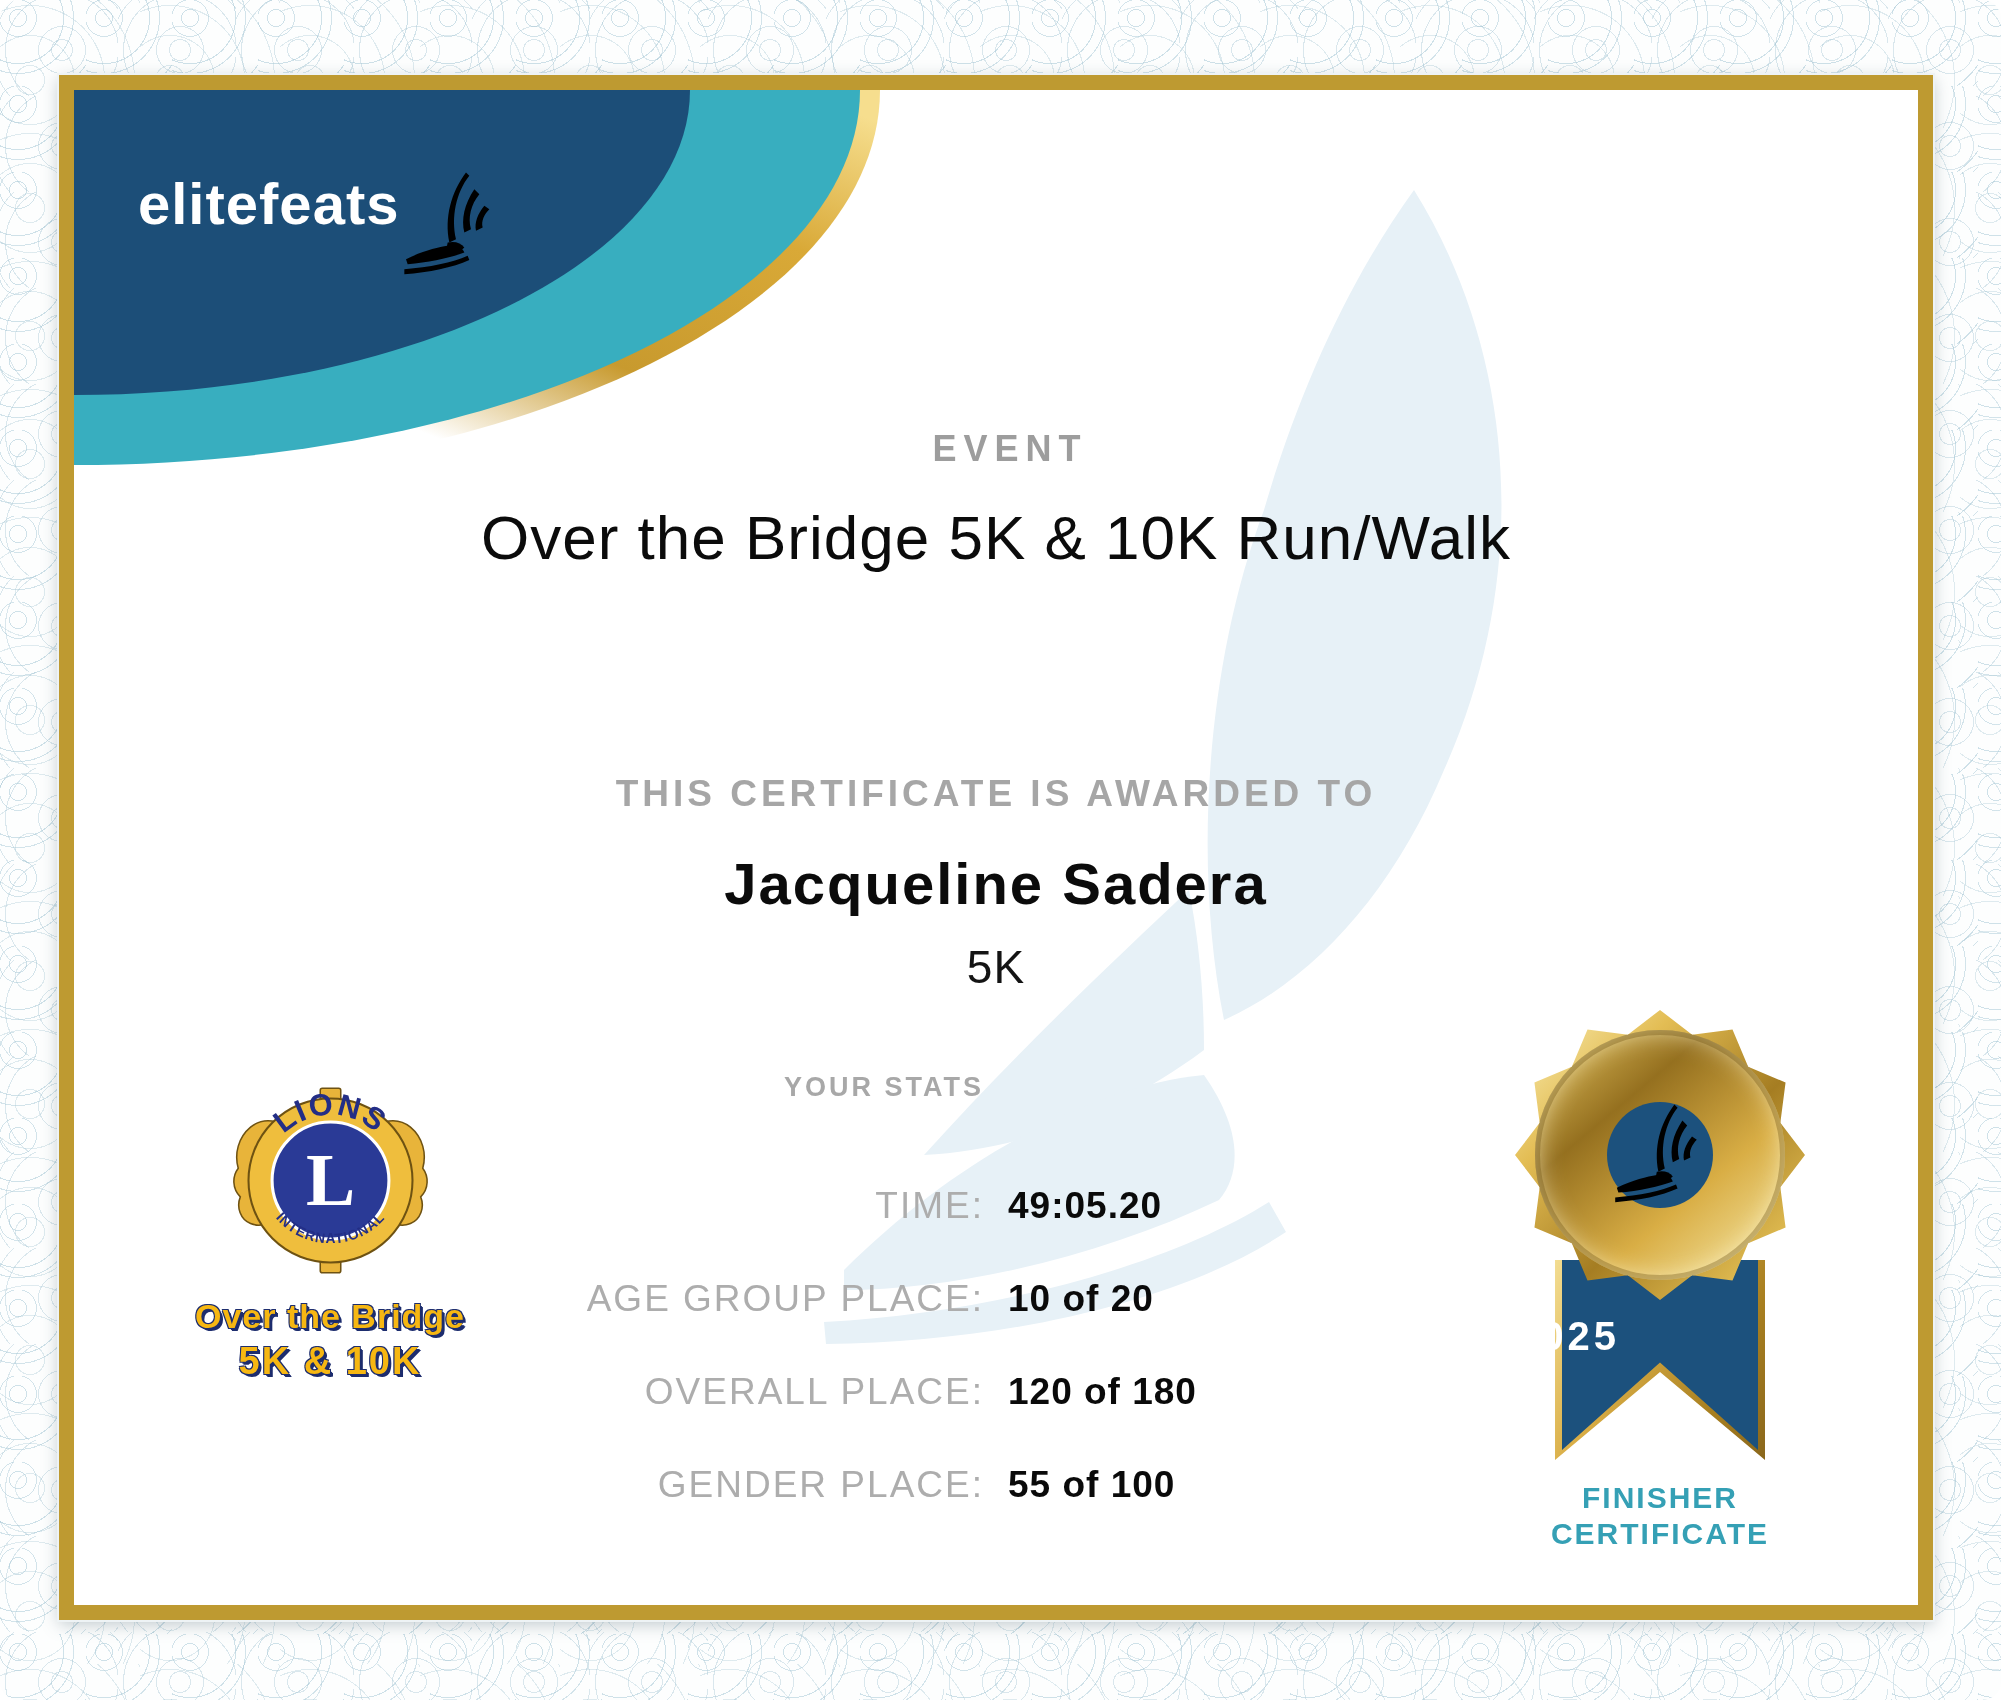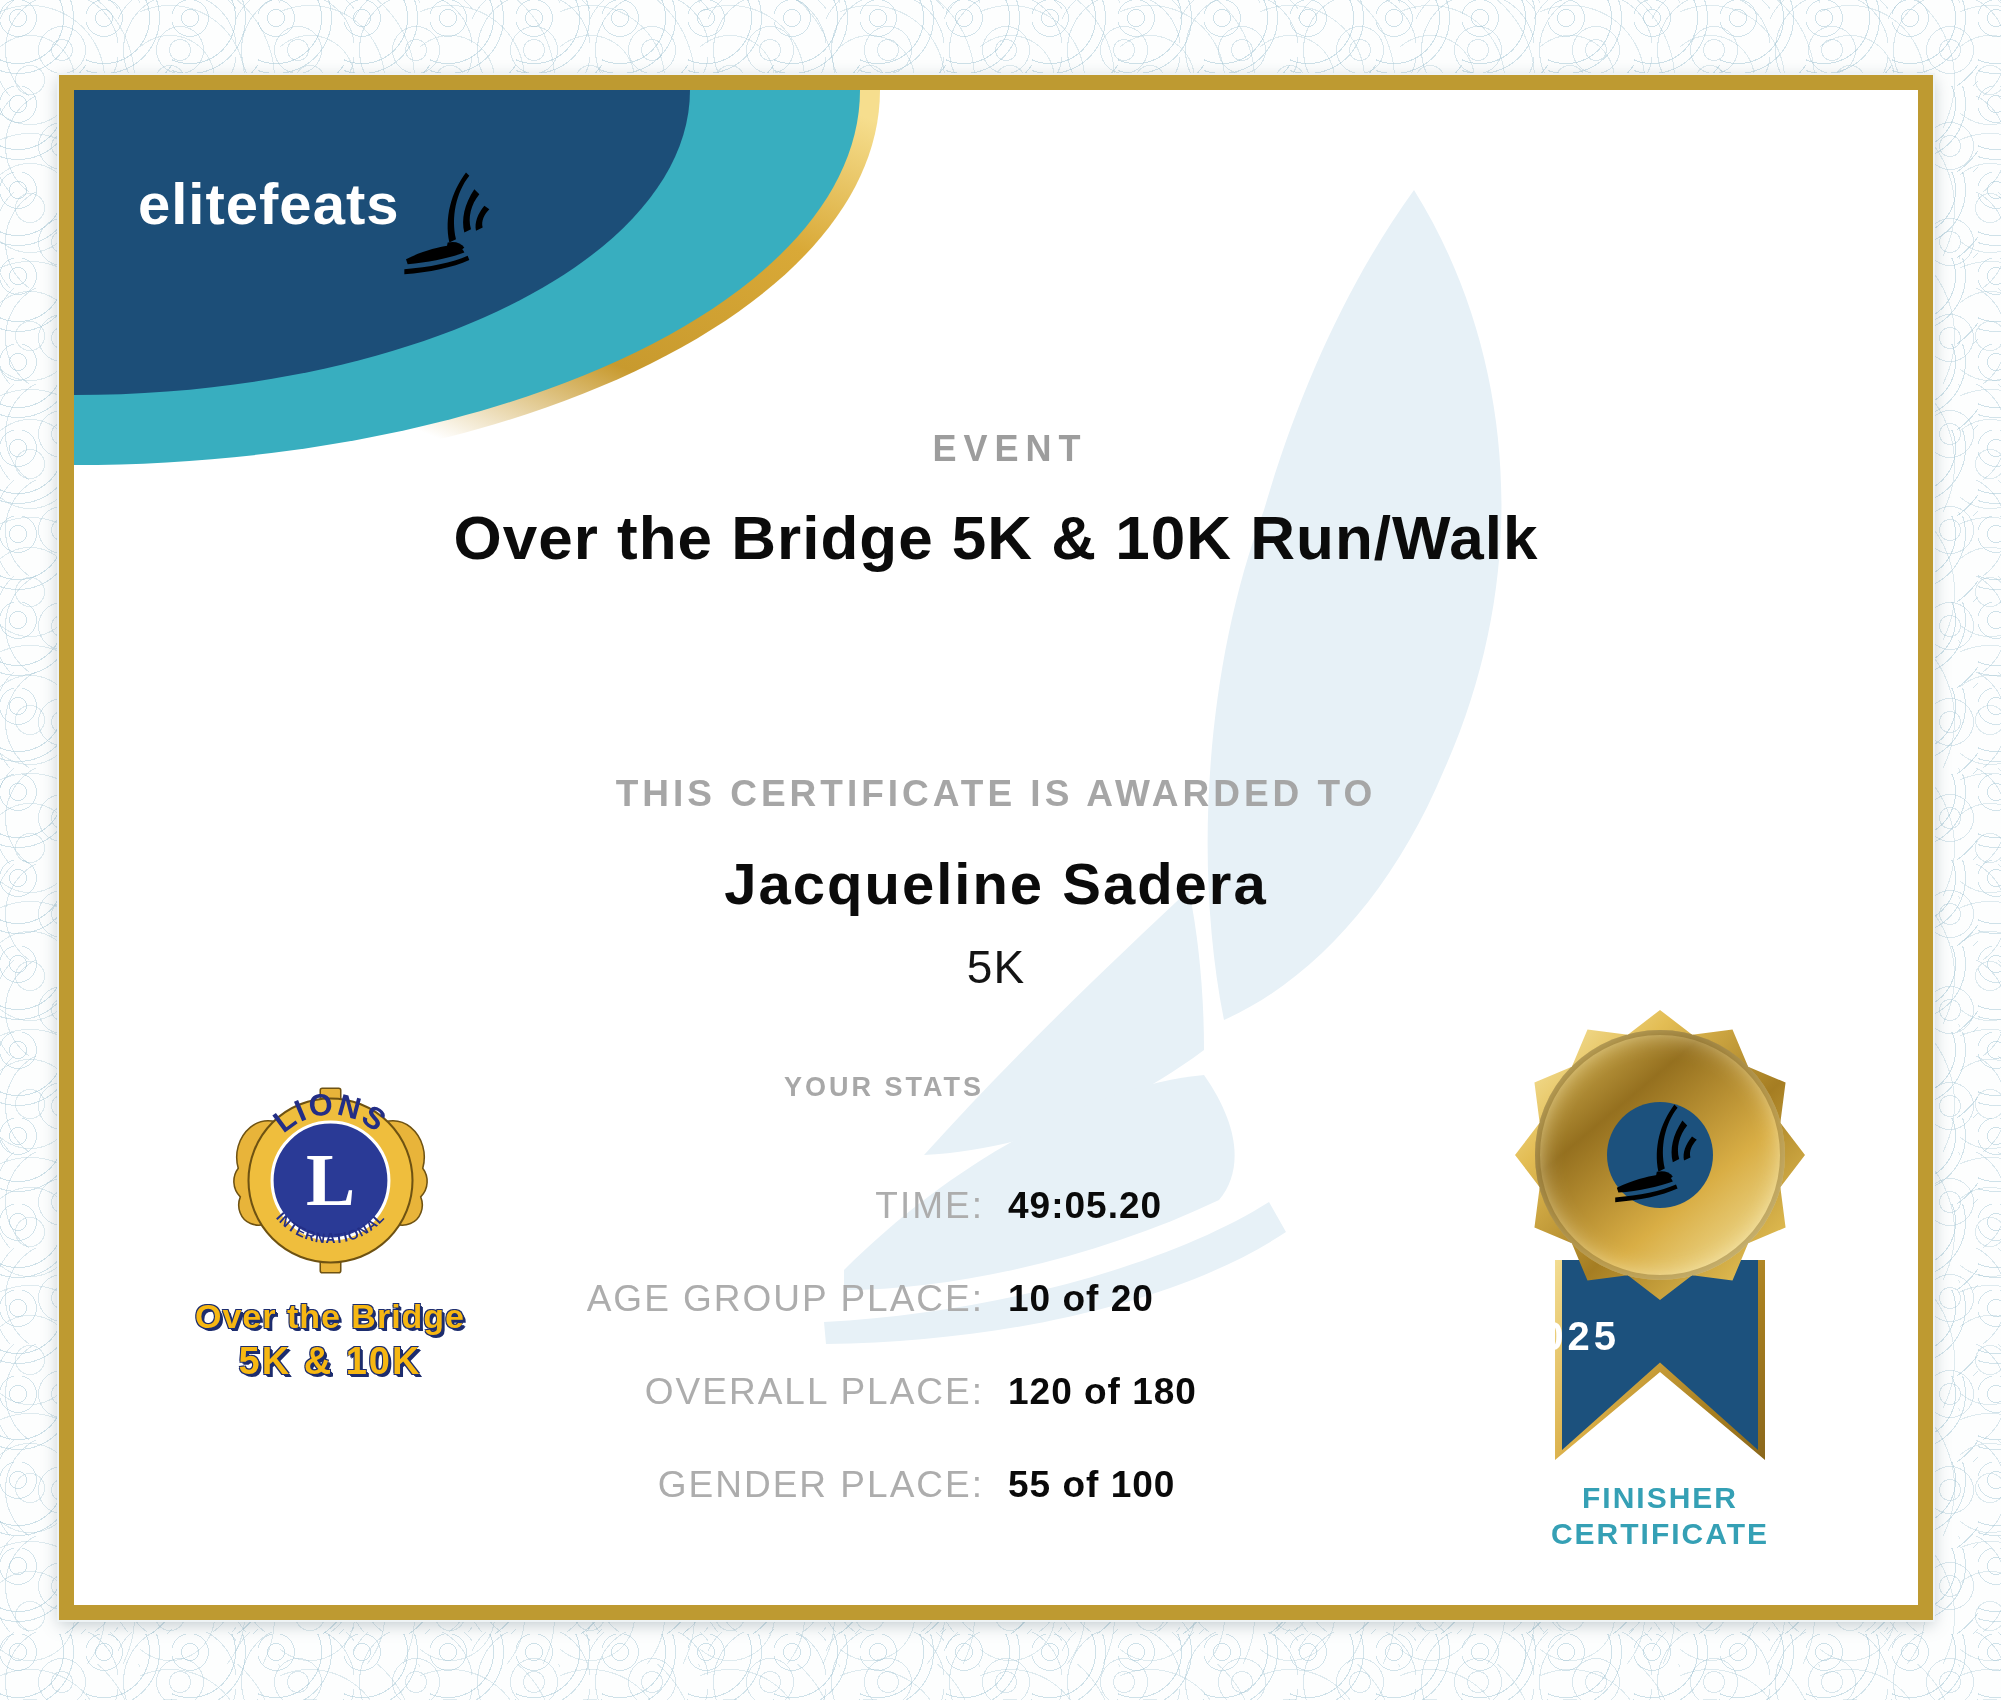--- a/index.html
+++ b/index.html
@@ -2,35 +2,35 @@
 <html><head>
 <meta charset="utf-8">
 <style>
   html,body{margin:0;padding:0;}
   body{font-family:"Liberation Sans","DejaVu Sans",sans-serif;background:#fff;}
   .page{position:relative;width:2001px;height:1700px;overflow:hidden;background-color:#fdfefe;
     background-image:
       repeating-radial-gradient(circle at 18px 18px, rgba(168,200,214,0) 0 8px, rgba(168,200,214,.55) 8px 9px, rgba(168,200,214,0) 9px 18px, rgba(168,200,214,.5) 18px 19px, rgba(168,200,214,0) 19px 37px),
       repeating-radial-gradient(circle at 62px 50px, rgba(168,200,214,0) 0 10px, rgba(168,200,214,.42) 10px 11px, rgba(168,200,214,0) 11px 23px, rgba(168,200,214,.42) 23px 24px, rgba(168,200,214,0) 24px 46px),
       repeating-radial-gradient(circle at 30px 80px, rgba(150,190,205,0) 0 14px, rgba(150,190,205,.30) 14px 15px, rgba(150,190,205,0) 15px 30px);
-    background-size:86px 86px,118px 96px,140px 128px;}
+    background-size:86px 86px,118px 96px,140px 128px;border-radius:19px;}
   .cert-frame{position:absolute;left:59px;top:75px;width:1844px;height:1515px;border:15px solid #be9a31;
     background:#fff;box-shadow:0 0 0 2px #eef3f5,0 4px 16px rgba(110,130,140,.45);overflow:hidden;}
   
   .watermark{position:absolute;left:700px;top:60px;width:820px;height:1200px;z-index:0;}
   .watermark path{fill:#e7f1f7;}
   
   .swoosh{position:absolute;left:0;top:0;width:830px;height:420px;z-index:2;}
   .brand{position:absolute;left:64px;top:84px;z-index:3;display:flex;align-items:flex-start;}
   .brand-text{color:#fff;font-size:58px;font-weight:bold;letter-spacing:1px;line-height:60px;}
   .brand-foot{width:100px;height:118px;margin-left:2px;transform:translateY(-8px);}
   
   .ctext{position:absolute;left:0;right:0;text-align:center;z-index:4;}
   .event-label{top:338px;font-size:36px;font-weight:bold;letter-spacing:7px;color:#9d9d9d;margin-left:28px;}
-  .event-title{top:412px;font-size:62px;font-weight:bold;color:#0b0b0b;letter-spacing:1px;}
+  .event-title{top:412px;font-size:62px;font-weight:normal;color:#0b0b0b;letter-spacing:1px;}
   .awarded-label{top:683px;font-size:37px;font-weight:bold;letter-spacing:4px;color:#a6a6a6;}
   .recipient-name{top:760px;font-size:58px;font-weight:bold;color:#0b0b0b;letter-spacing:2px;}
   .division{top:850px;font-size:46px;font-weight:400;color:#141414;letter-spacing:1px;}
   
   .stats-heading{position:absolute;right:calc(50% + 12px);top:982px;font-size:27px;font-weight:bold;
     letter-spacing:3px;color:#a8a8a8;z-index:4;white-space:nowrap;}
   .stats-grid{position:absolute;left:0;right:0;top:1092px;display:grid;grid-template-columns:1fr 1fr;
     column-gap:24px;row-gap:45px;align-items:baseline;z-index:4;}
   .stat-label{text-align:right;font-size:37px;color:#adadad;letter-spacing:2px;line-height:48px;white-space:nowrap;}
   .stat-value{text-align:left;font-size:37px;font-weight:bold;color:#0a0a0a;letter-spacing:1px;line-height:48px;white-space:nowrap;}

